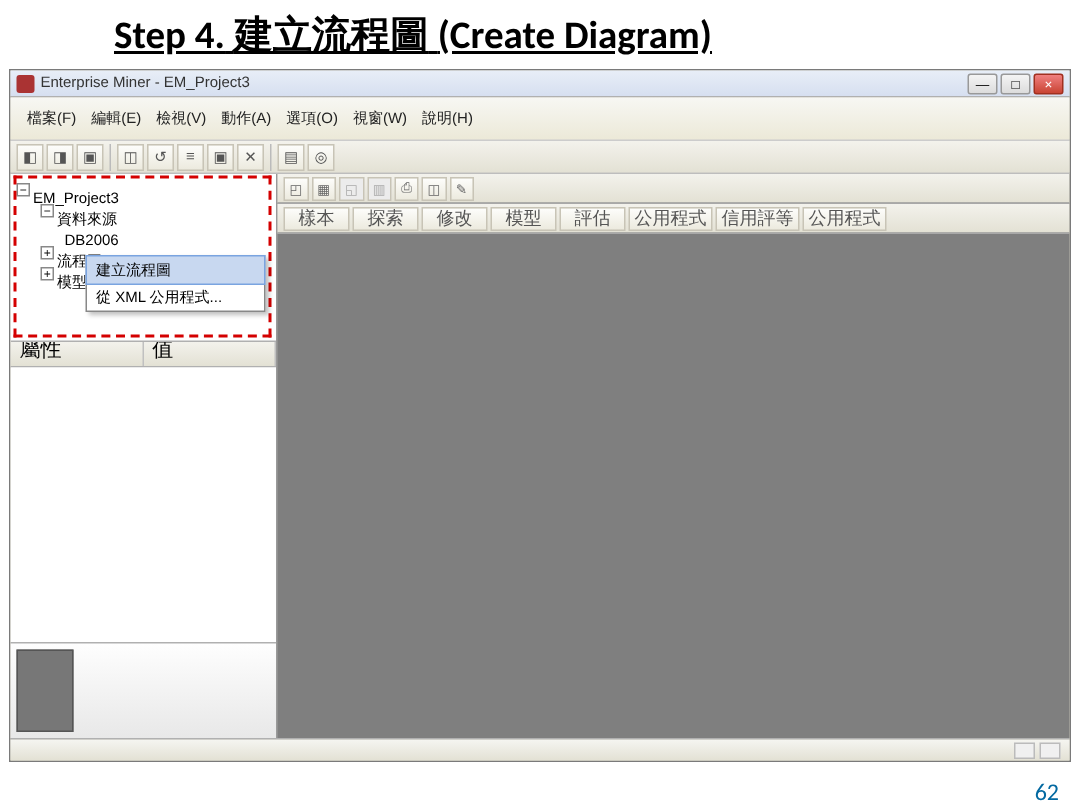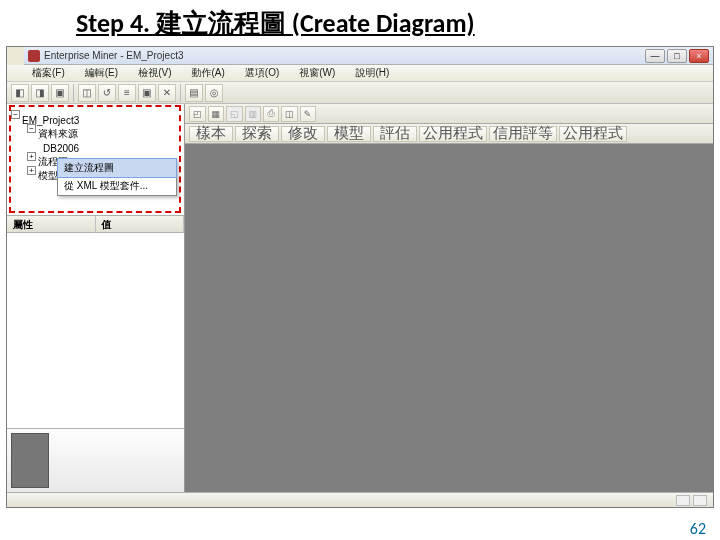--- a/index.html
+++ b/index.html
@@ -32,42 +32,41 @@
     flex-direction: column;
     font-size: 10px;
   }
   .titlebar {
     height: 18px;
     background: linear-gradient(#e8eef7,#d6dff0);
     display: flex;
     align-items: center;
     padding: 0 4px;
     border-bottom: 1px solid #b0b0b0;
-    margin-left: 17px;
   }
   .titlebar-icon {
     width: 12px; height: 12px;
     background: #a33; border-radius: 2px;
     margin-right: 4px;
   }
   .titlebar-text { flex: 1; color: #333; font-size: 10px; }
   .win-btns { display: flex; gap: 2px; }
   .win-btn {
     width: 20px; height: 14px;
     border: 1px solid #999; border-radius: 2px;
     display: flex; align-items: center; justify-content: center;
     font-size: 9px; font-family: Arial;
     background: linear-gradient(#f4f4f4,#dcdcdc);
   }
   .win-btn.close { background: linear-gradient(#f08080,#c94434); color: #fff; border-color: #a03020; }
   .menubar {
-    height: 17px;
+    height: 29px;
     background: linear-gradient(#f7f7f3,#ece9d8);
     display: flex; align-items: center;
-    padding: 0 22px; gap: 14px;
+    padding: 0 8px; gap: 4px;
     border-bottom: 1px solid #ccc;
     font-size: 10px; color: #222;
   }
   .menu-item { padding: 1px 3px; }
   .toolbar {
     height: 22px;
     background: linear-gradient(#f3f2ec,#e3e1d4);
     display: flex; align-items: center;
     padding: 2px 4px; gap: 2px;
     border-bottom: 1px solid #bdbdbd;
@@ -116,23 +115,22 @@
     box-shadow: 2px 2px 3px rgba(0,0,0,.25);
     font-size: 10px;
     z-index: 5;
   }
   .ctx-item { padding: 2px 6px; }
   .ctx-item.hi { background: #c8d8f0; border:1px solid #7aa4e0; margin:-1px; }
   .prop-header {
     height: 17px;
     background: linear-gradient(#f3f2ec,#e3e1d4);
     border-bottom: 1px solid #b0b0b0;
-    display: flex; align-items: flex-start;
-    font-size: 10px;
-    font-weight: bold;
+    display: flex; align-items: flex-end;
+    font-size: 14px;
   }
   .prop-header span { flex:1; padding: 2px 6px; border-right:1px solid #c0c0c0; }
   .prop-grid { flex: 1; background: #fff; overflow: hidden; }
   .help-pane {
     height: 64px;
     background: linear-gradient(#fefefe,#e8e8e8);
     border-top: 1px solid #b0b0b0;
     display: flex;
   }
   .help-thumb {
@@ -154,21 +152,21 @@
   .rtool1 { height: 20px; }
   .rtool2 { height: 20px; }
   .rbtn {
     height: 16px; min-width: 16px;
     border: 1px solid #c8c4b6;
     background: linear-gradient(#fdfdfb,#eceade);
     font-size: 9px; color: #666;
     display: flex; align-items: center; justify-content: center;
     padding: 0 3px;
   }
-  .rbtn.wide { min-width: 44px; font-size:15px; color:#555; }
+  .rbtn.wide { min-width: 44px; font-size:12px; color:#555; }
   .rbtn.disabled { color:#aaa; background:#ececec; }
   .canvas { flex:1; background:#7f7f7f; }
   .statusbar {
     height: 15px;
     background: linear-gradient(#f5f5f1,#e3e1d4);
     border-top: 1px solid #b0b0b0;
     display:flex; align-items:center;
     padding: 0 6px;
     font-size:9px; color:#555;
     justify-content: flex-end;
@@ -254,21 +252,21 @@
           <span class="tree-toggle">+</span>
           <span class="tree-label">流程圖</span>
         </div>
         <div class="tree-row tree-indent1">
           <span class="tree-toggle">+</span>
           <span class="tree-label">模型套件</span>
         </div>
 
         <div class="ctx-menu">
           <div class="ctx-item hi">建立流程圖</div>
-          <div class="ctx-item">從 XML 模型套件...</div>
+          <div class="ctx-item">從 XML 公用程式...</div>
         </div>
       </div>
 
       <div class="prop-header">
         <span>屬性</span>
         <span>值</span>
       </div>
       <div class="prop-grid"></div>
 
       <div class="help-pane">

